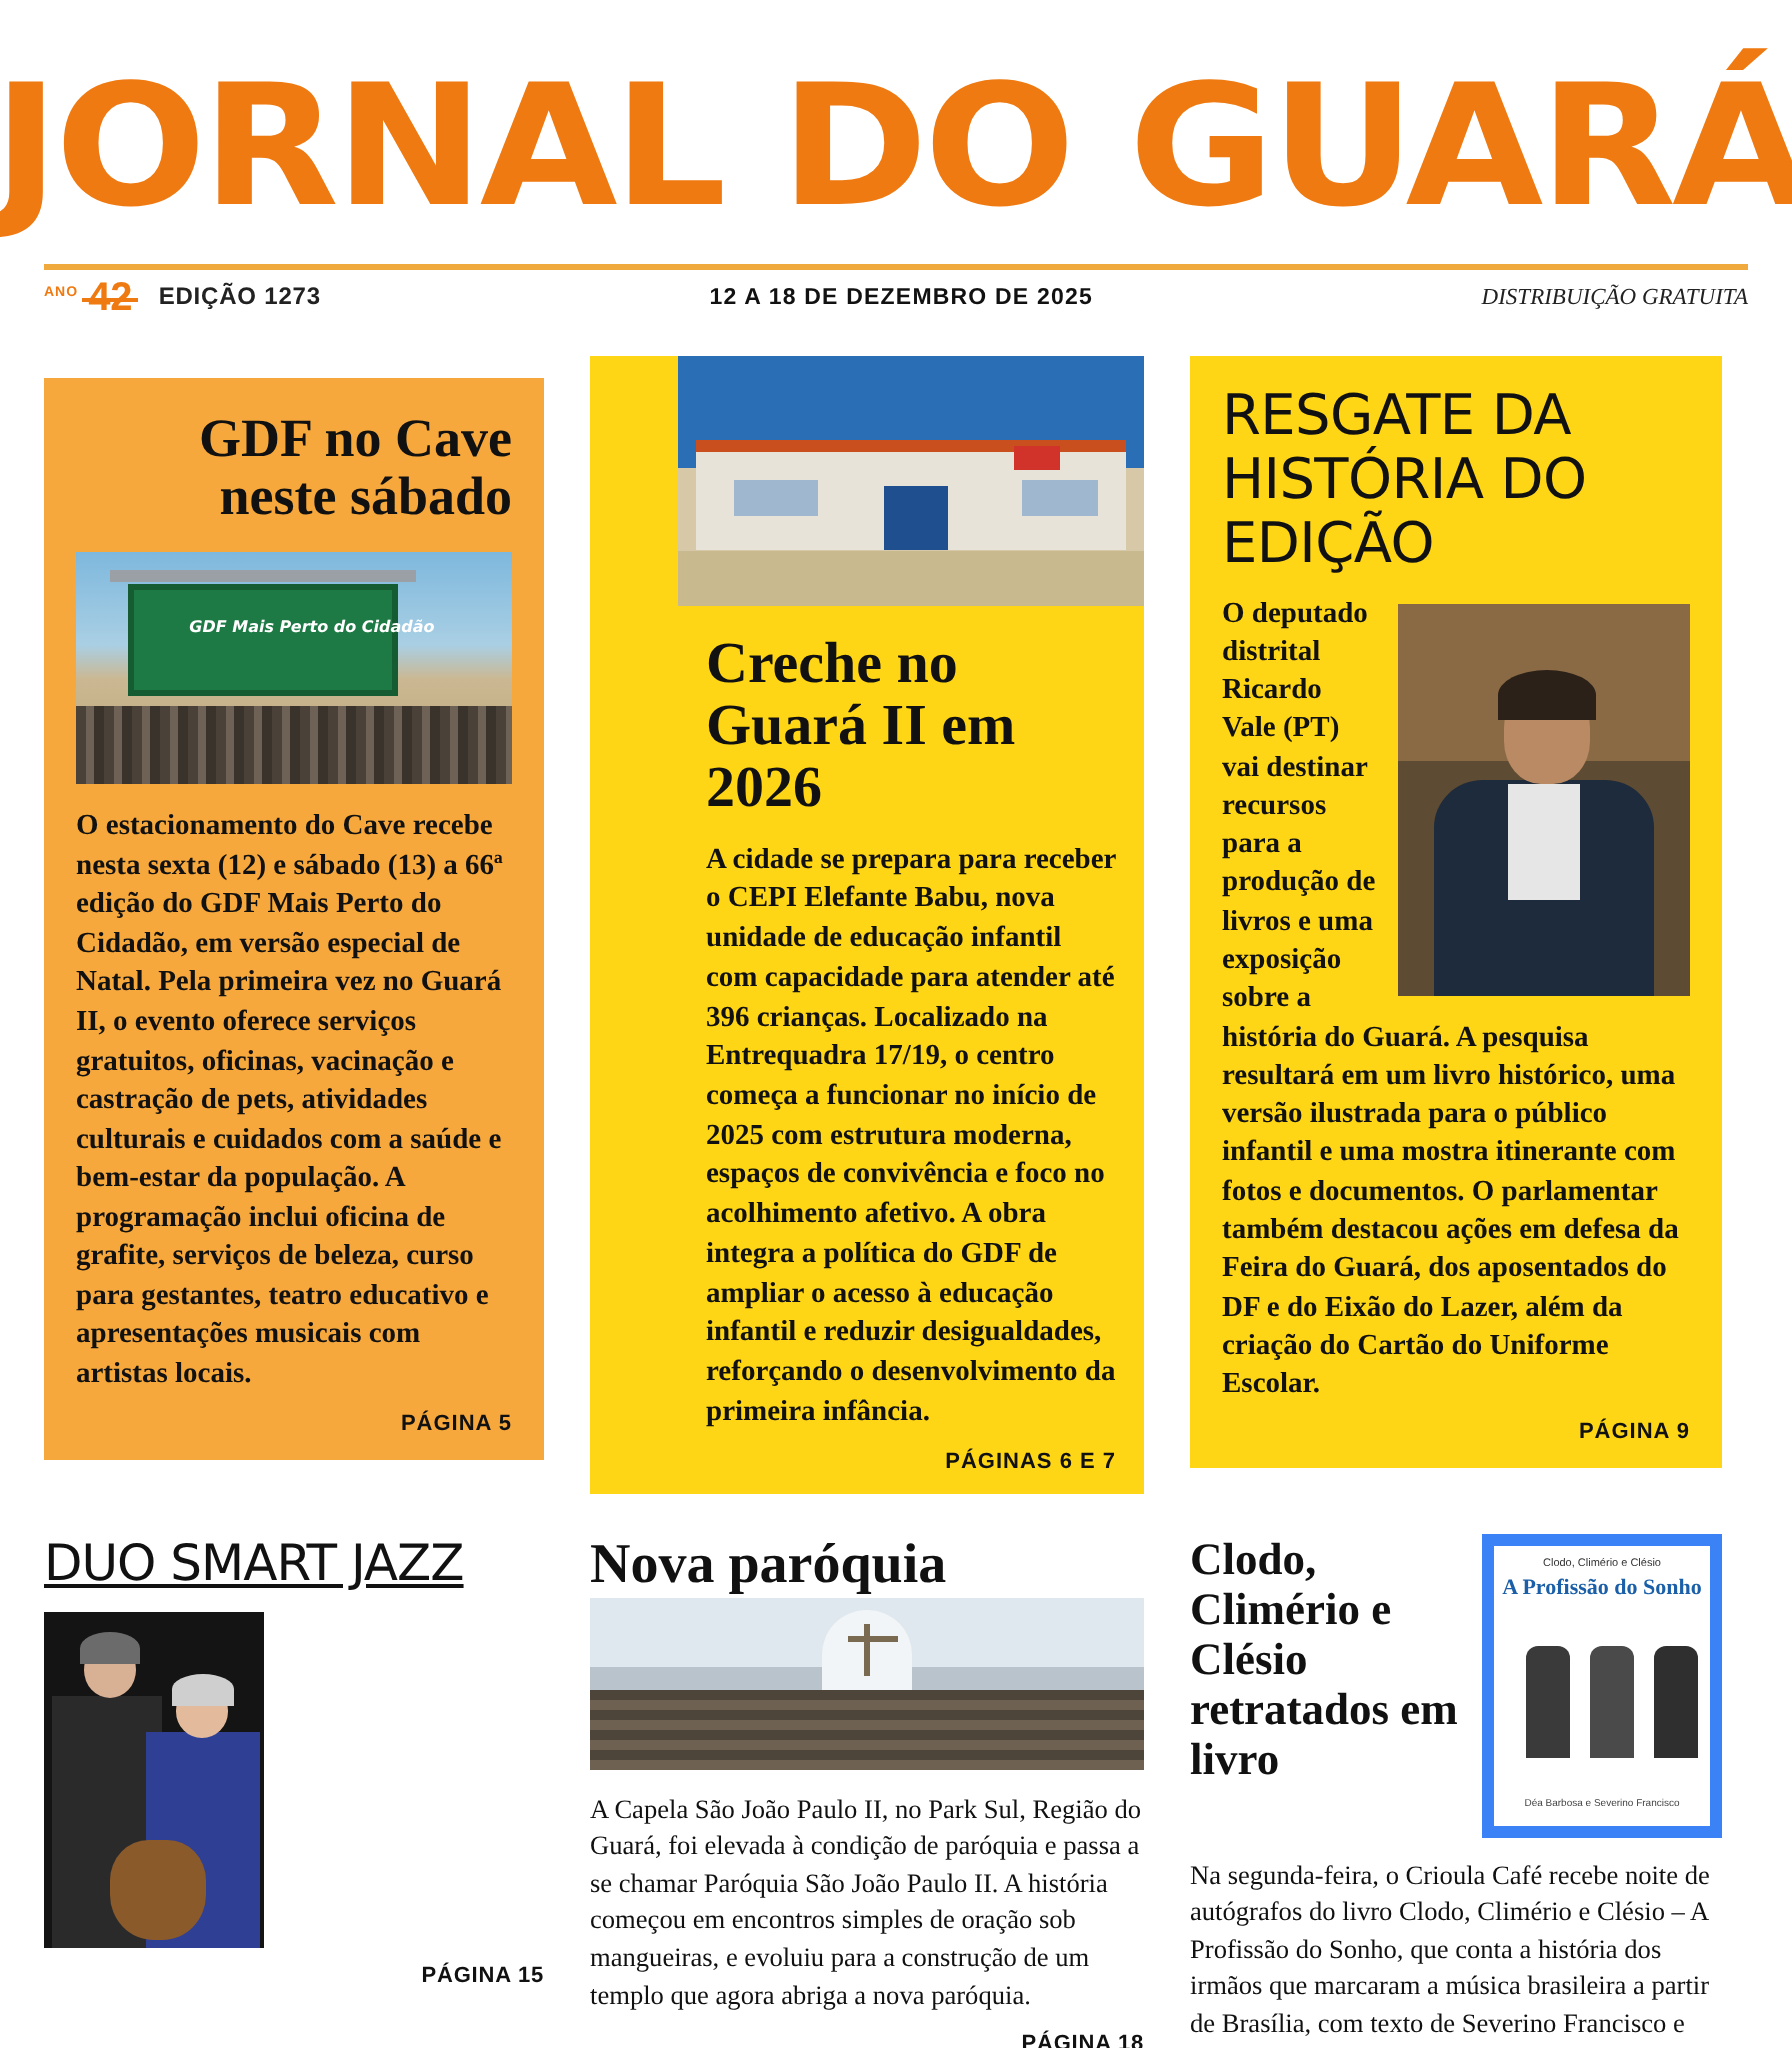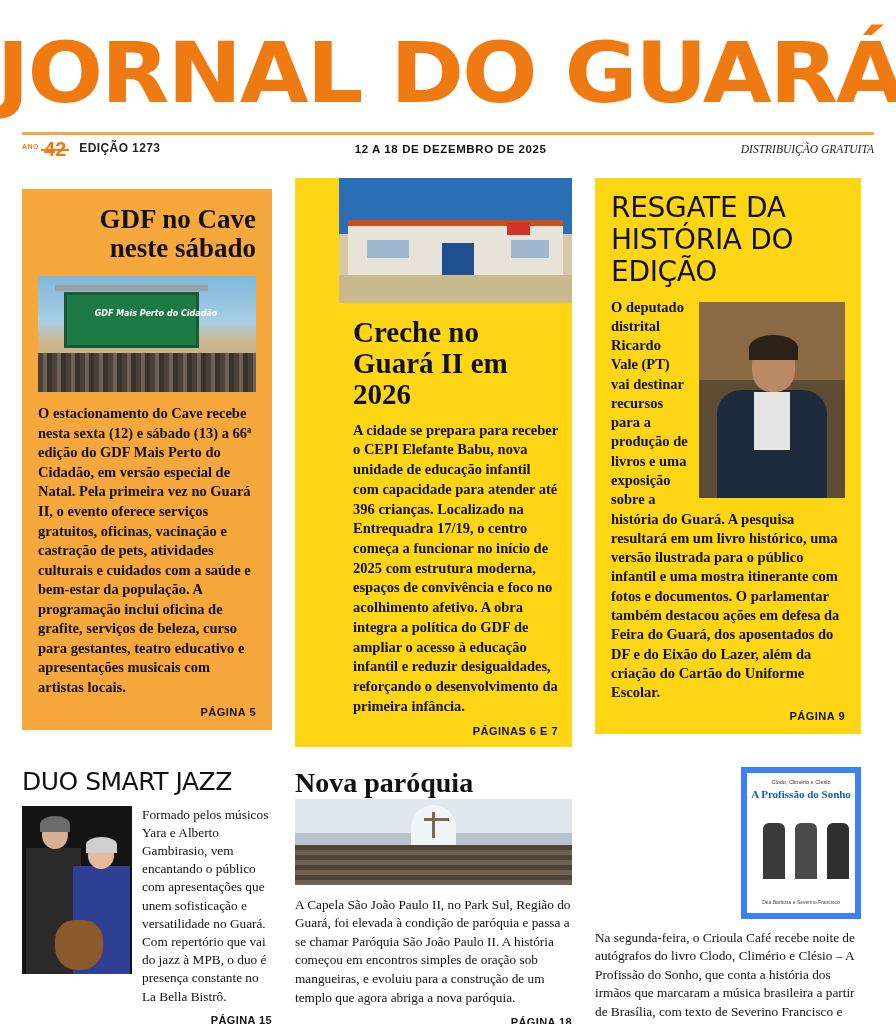--- a/index.html
+++ b/index.html
@@ -239,20 +239,21 @@
   }
 
   
   .b1 h3 {
     font-family: "DejaVu Sans", sans-serif;
     font-weight: 400;
     font-size: 25px;
     letter-spacing: -0.5px;
     color: #111;
     margin-bottom: 10px;
+    text-decoration: underline;
   }
   .b1 .row { display: flex; gap: 10px; }
   .b1 .photo {
     width: 110px; height: 168px; flex: 0 0 110px; position: relative; overflow: hidden;
     background: linear-gradient(#141414 0 100%);
   }
   .b1 .photo .m-head { position:absolute; left:18%; top:9%; width:24%; height:17%; background:#d8b094; border-radius:50%; }
   .b1 .photo .m-hair { position:absolute; left:16%; top:6%; width:28%; height:10%; background:#6b6b6b; border-radius:50% 50% 0 0; }
   .b1 .photo .m-body { position:absolute; left:4%; top:25%; width:50%; height:75%; background:#2a2a2a; }
   .b1 .photo .w-head { position:absolute; right:16%; top:22%; width:24%; height:16%; background:#e3bb9c; border-radius:50%; }
@@ -387,21 +388,20 @@
       <div class="row">
         <div class="photo">
           <div class="m-body"></div>
           <div class="m-head"></div>
           <div class="m-hair"></div>
           <div class="w-body"></div>
           <div class="w-head"></div>
           <div class="w-hair"></div>
           <div class="guitar"></div>
         </div>
-        <div class="txt">Formado pelos músicos Yara e Alberto Gambirasio, vem encantando o público com apresentações que unem sofisticação e versatilidade no Guará. Com repertório que vai do jazz à MPB, o duo é presença constante no La Bella Bistrô.</div>
       </div>
       <div class="pagref2">PÁGINA 15</div>
     </div>
 
     <div class="b2">
       <h3>Nova paróquia</h3>
       <div class="photo">
         <div class="arch"></div>
         <div class="cross-v"></div>
         <div class="cross-h"></div>
@@ -413,18 +413,19 @@
 
     <div class="b3">
       <div class="book">
         <div class="bk-top">Clodo, Climério e Clésio</div>
         <div class="bk-title">A Profissão do Sonho</div>
         <div class="fig f1"></div>
         <div class="fig f2"></div>
         <div class="fig f3"></div>
         <div class="bk-bot">Déa Barbosa e Severino Francisco</div>
       </div>
+      <h3>Clodo, Climério e Clésio retratados em livro</h3>
       <div class="txt">Na segunda-feira, o Crioula Café recebe noite de autógrafos do livro Clodo, Climério e Clésio – A Profissão do Sonho, que conta a história dos irmãos que marcaram a música brasileira a partir de Brasília, com texto de Severino Francisco e pesquisa de Déa Barbosa.</div>
 
     </div>
   </div>
 
 </div>
 
 </body></html>

